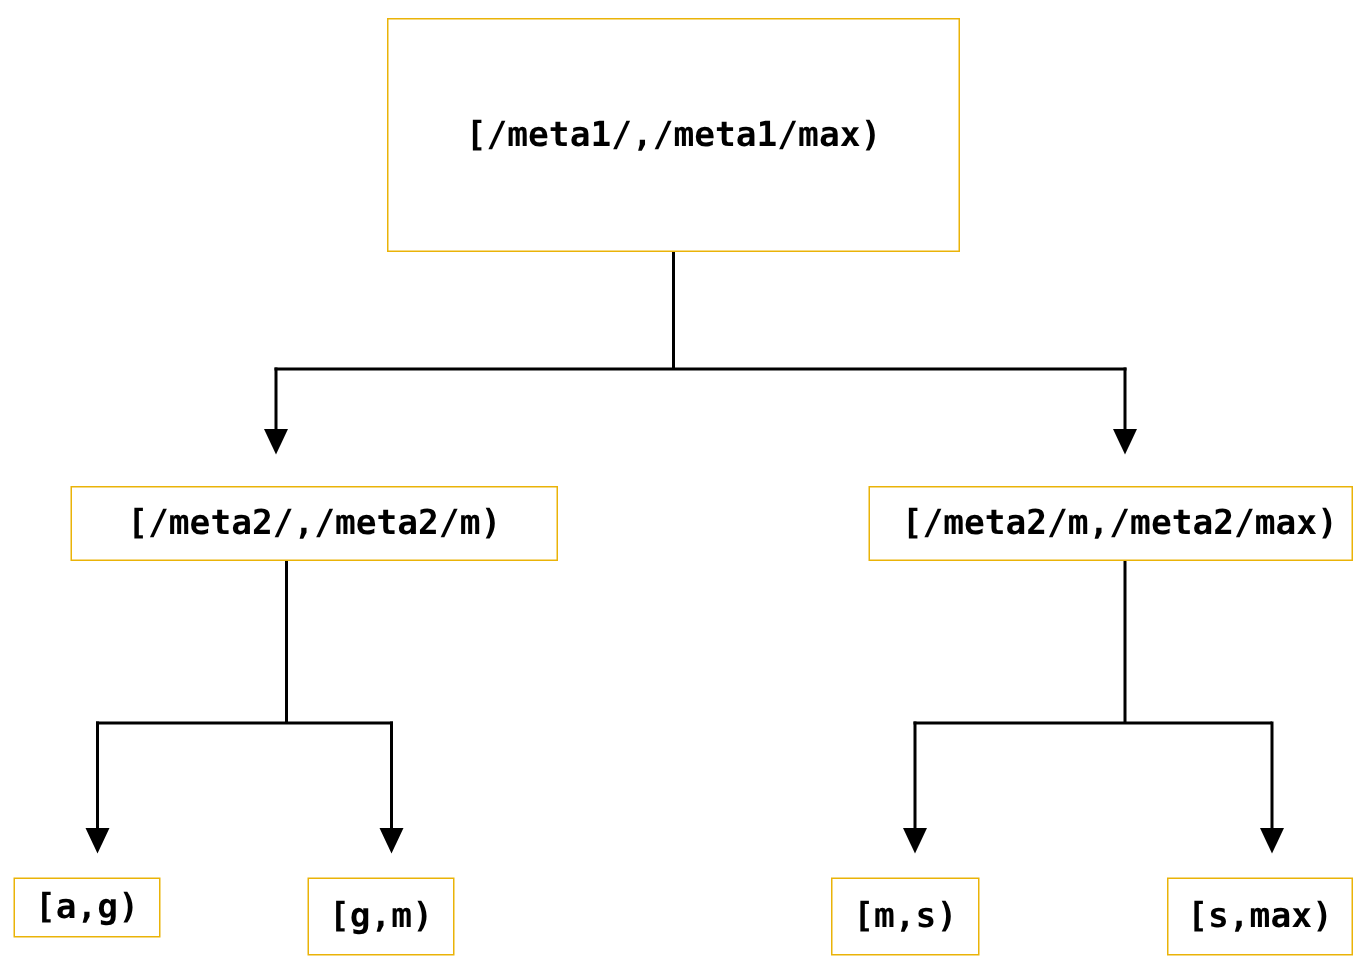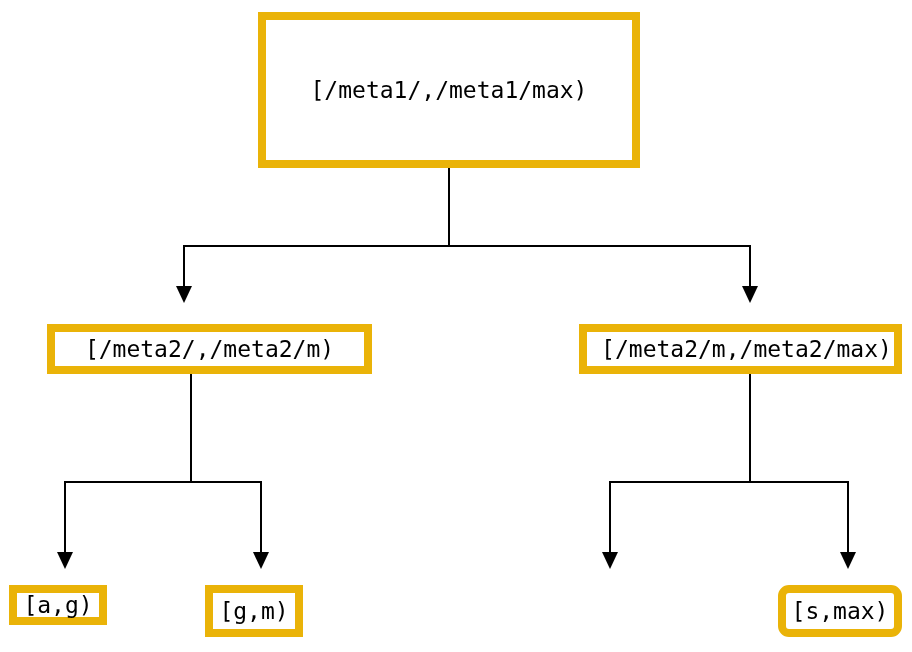--- a/index.html
+++ b/index.html
@@ -11,31 +11,32 @@
     position: relative;
     width: 912px;
     height: 652px;
     background: #ffffff;
     overflow: hidden;
     font-family: "DejaVu Sans Mono", "Liberation Mono", monospace;
   }
   .node {
     position: absolute;
     box-sizing: border-box;
-    border: 8px solid #eab308;
+    border: 1px solid #eab308;
     background: #ffffff;
     display: flex;
     align-items: center;
     justify-content: center;
     color: #000000;
     font-family: "DejaVu Sans Mono", "Liberation Mono", monospace;
     font-size: 23px;
     line-height: 1;
     letter-spacing: 0px;
     white-space: nowrap;
+    font-weight: bold;
   }
   .edge-v, .edge-h {
     position: absolute;
     background: #000000;
   }
   .edge-v { width: 2px; }
   .edge-h { height: 2px; }
   .arrow {
     position: absolute;
     width: 0;
@@ -84,18 +85,21 @@
   <div class="arrow" style="left:840px; top:552px;"></div>
 
   <div class="node" style="left:9px; top:585px; width:98px; height:40px;">
     <span>[a,g)</span>
   </div>
 
   <div class="node" style="left:205px; top:585px; width:98px; height:52px;justify-content:center;">
     <span>[g,m)</span>
   </div>
 
+  <div class="node" style="left:554px; top:585px; width:99px; height:52px;">
+    <span>[m,s)</span>
+  </div>
 
-  <div class="node" style="left:778px; top:585px; width:124px; height:52px;border-radius:11px;">
+  <div class="node" style="left:778px; top:585px; width:124px; height:52px;">
     <span>[s,max)</span>
   </div>
 
 </div>
 
 </body></html>

